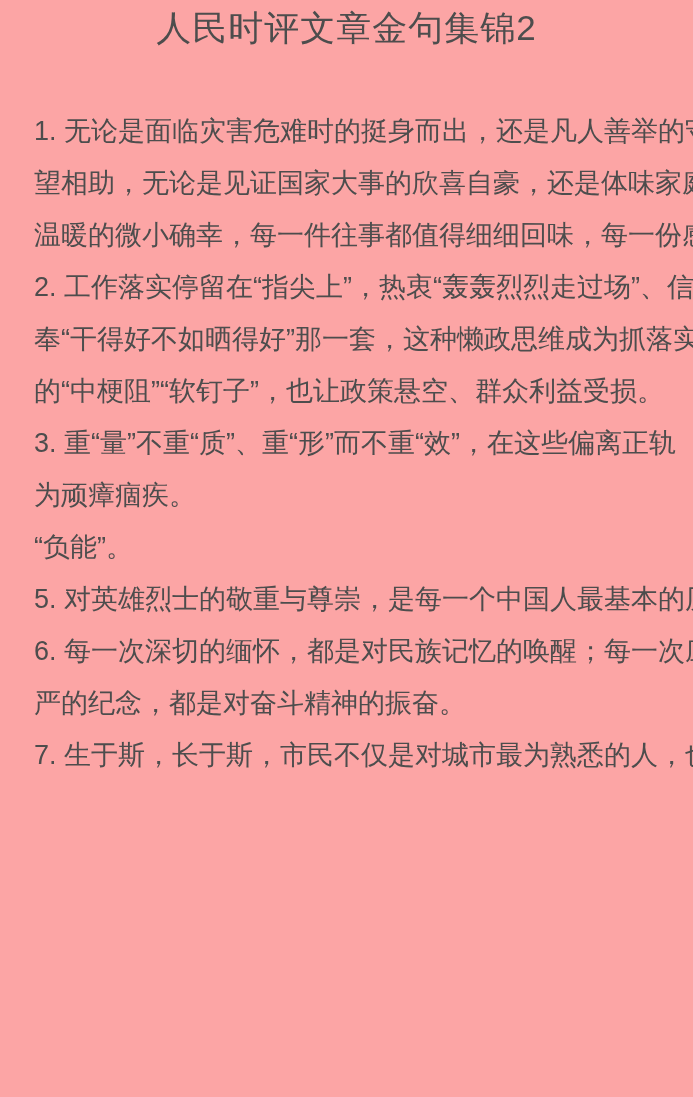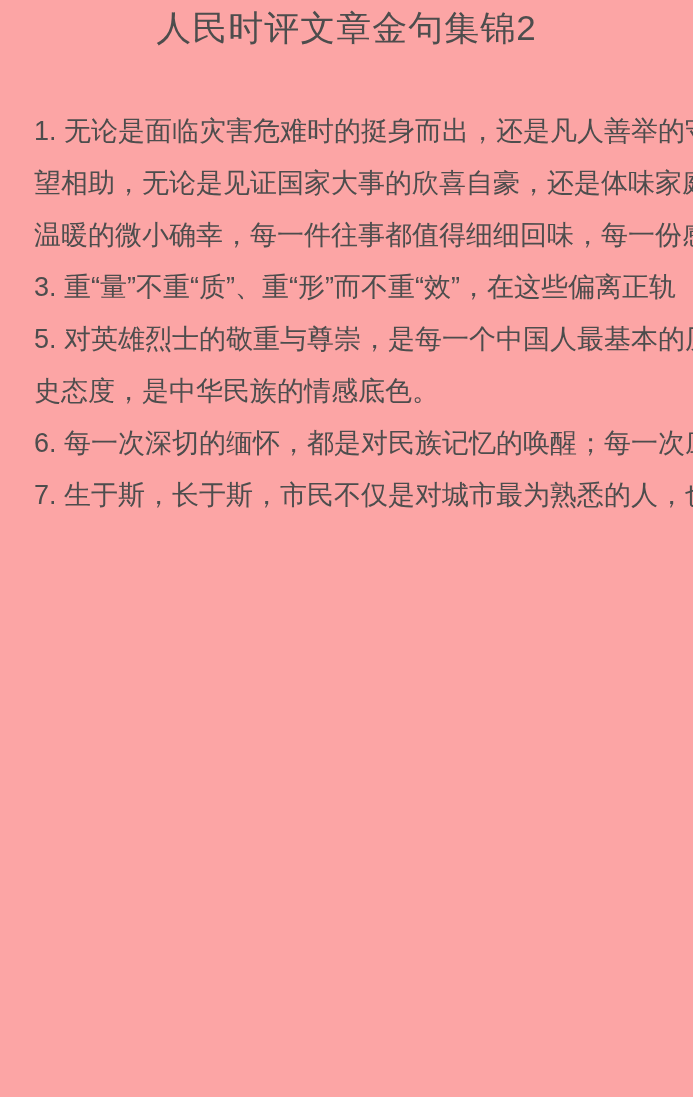--- a/index.html
+++ b/index.html
@@ -50,35 +50,42 @@
   <h1 class="doc-title">人民时评文章金句集锦2</h1>
 
   <div class="article-body">
 
     <div class="quote-paragraph">
       <div class="text-line">1. 无论是面临灾害危难时的挺身而出，还是凡人善举的守</div>
       <div class="text-line">望相助，无论是见证国家大事的欣喜自豪，还是体味家庭</div>
       <div class="text-line">温暖的微小确幸，每一件往事都值得细细回味，每一份感</div>
     </div>
 
+    <div class="quote-paragraph">
+      <div class="text-line">2. 工作落实停留在“指尖上”，热衷“轰轰烈烈走过场”、信</div>
+      <div class="text-line">奉“干得好不如晒得好”那一套，这种懒政思维成为抓落实</div>
+      <div class="text-line">的“中梗阻”“软钉子”，也让政策悬空、群众利益受损。</div>
+    </div>
 
     <div class="quote-paragraph">
       <div class="text-line">3. 重“量”不重“质”、重“形”而不重“效”，在这些偏离正轨</div>
+      <div class="text-line">为顽瘴痼疾。</div>
     </div>
 
     <div class="quote-paragraph">
+      <div class="text-line">“负能”。</div>
     </div>
 
     <div class="quote-paragraph">
       <div class="text-line">5. 对英雄烈士的敬重与尊崇，是每一个中国人最基本的历</div>
-      <div class="text-line">史态度，是中华民族的情感底色。</div>
     </div>
 
     <div class="quote-paragraph">
       <div class="text-line">6. 每一次深切的缅怀，都是对民族记忆的唤醒；每一次庄</div>
+      <div class="text-line">严的纪念，都是对奋斗精神的振奋。</div>
     </div>
 
     <div class="quote-paragraph">
       <div class="text-line">7. 生于斯，长于斯，市民不仅是对城市最为熟悉的人，也</div>
     </div>
 
   </div>
 </div>
 
 </body></html>

